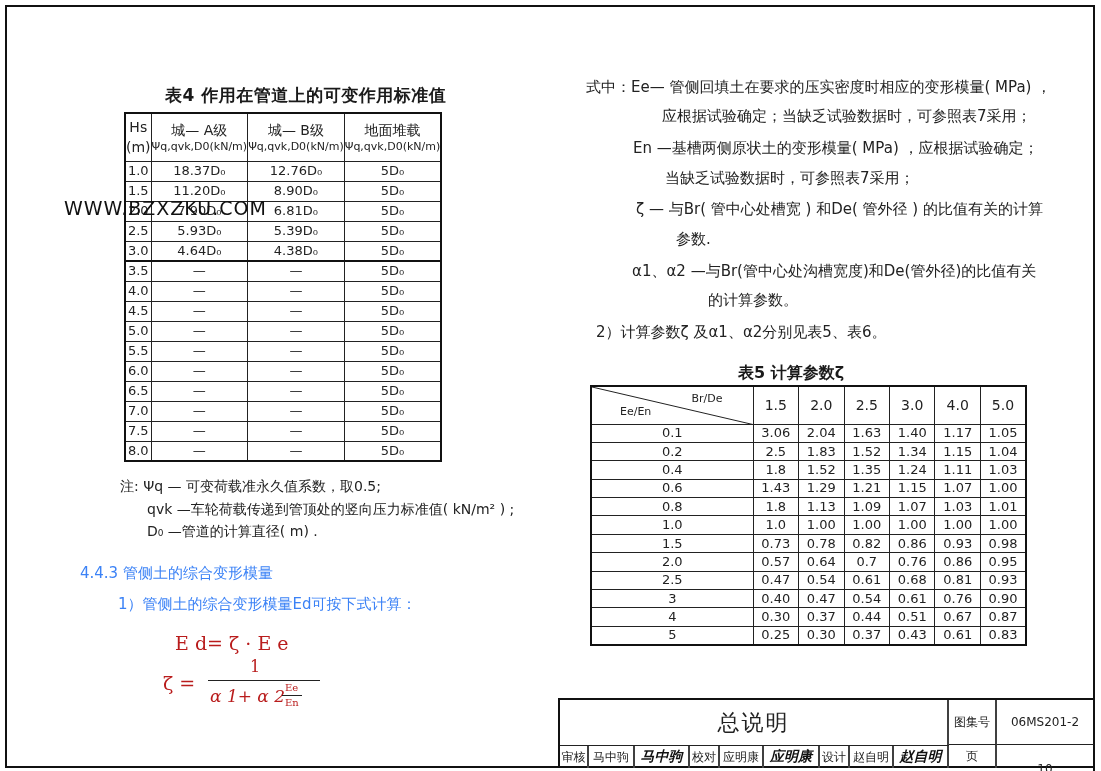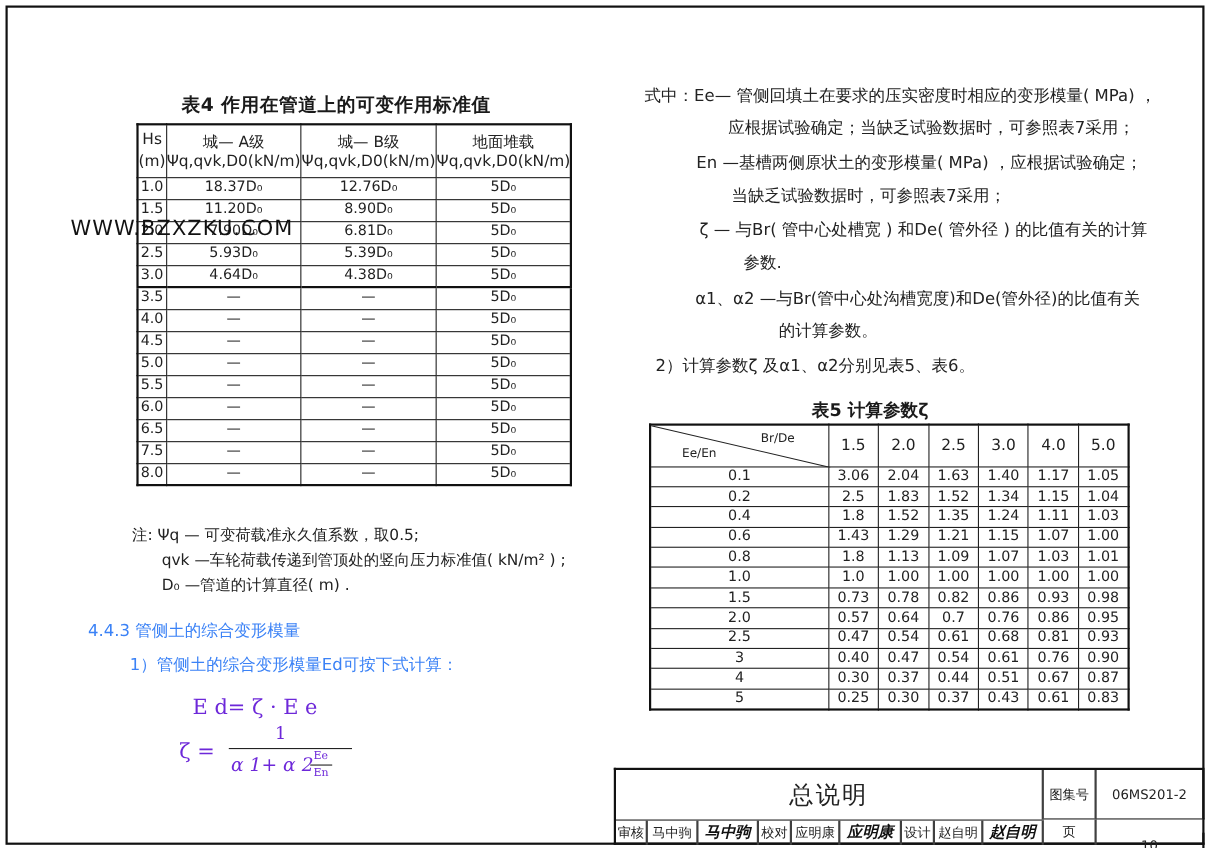--- a/index.html
+++ b/index.html
@@ -10,29 +10,29 @@
 
   .abs { position: absolute; white-space: nowrap; }
 
   
   .t4-title { left: 165px; top: 84px; font-size: 17px; font-weight: bold; letter-spacing: 0.5px; }
   table { border-collapse: collapse; position: absolute; font-family: "DejaVu Sans", sans-serif; }
   .t4 { left: 124px; top: 112px; width: 287px; border: 2px solid #111; }
   .t4 td, .t4 th { border: 1px solid #222; text-align: center; font-weight: normal; font-size: 13px; color: #222; height: 20px; padding: 0; line-height: 18px; }
   .t4 th { height: 48px; vertical-align: middle; }
   .t4 .h-main { font-size: 14px; display: block; line-height: 20px; }
-  .t4 .h-sub { font-size: 14px; display: block; line-height: 14px; }
+  .t4 .h-sub { font-size: 11px; display: block; line-height: 14px; }
   .t4 col.c0 { width: 82px; } .t4 col.c1 { width: 80px; } .t4 col.c2 { width: 80px; } .t4 col.c3 { width: 100px; }
   .t4 tbody tr:nth-child(5) td { border-bottom: 2px solid #111; }
 
   .watermark { left: 64px; top: 197px; font-size: 19px; color: #111; letter-spacing: 1px; background: transparent; }
 
   .note { font-size: 14px; color: #222; }
   .sec { font-size: 15px; color: #3b82f6; }
-  .formula { font-family: "DejaVu Serif", serif; font-size: 19px; color: #6d28d9; }
+  .formula { font-family: "DejaVu Serif", serif; font-size: 19px; color: #b91c1c; }
 
   .frac-line { position: absolute; height: 1px; background: #222; }
 
   
   .rt { font-size: 15px; color: #222; }
 
   
   .t5-title { left: 738px; top: 363px; font-size: 16px; font-weight: bold; }
   .t5 { left: 590px; top: 385px; width: 437px; border: 2px solid #111; }
   .t5 td { border: 1px solid #222; text-align: center; font-size: 13px; color: #222; height: 18.4px; padding: 0; line-height: 16px; }
@@ -148,20 +148,26 @@
         <td>—</td>
         <td>5D₀</td>
       </tr>
       <tr>
         <td>6.5</td>
         <td>—</td>
         <td>—</td>
         <td>5D₀</td>
       </tr>
       <tr>
+        <td>7.0</td>
+        <td>—</td>
+        <td>—</td>
+        <td>5D₀</td>
+      </tr>
+      <tr>
         <td>7.5</td>
         <td>—</td>
         <td>—</td>
         <td>5D₀</td>
       </tr>
       <tr>
         <td>8.0</td>
         <td>—</td>
         <td>—</td>
         <td>5D₀</td>

